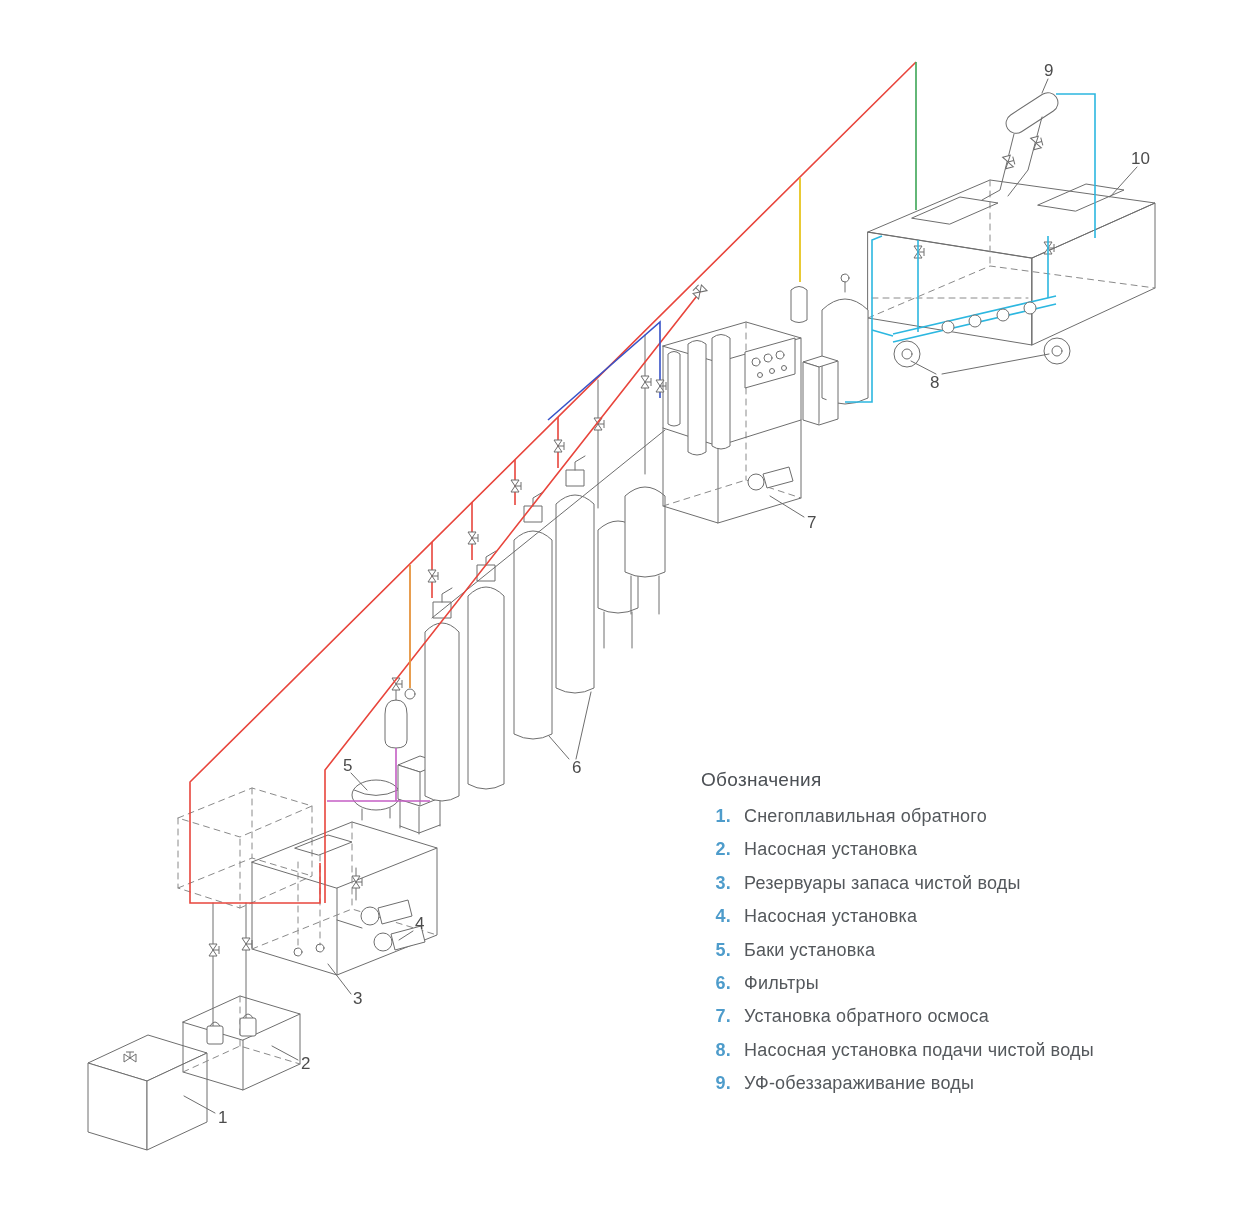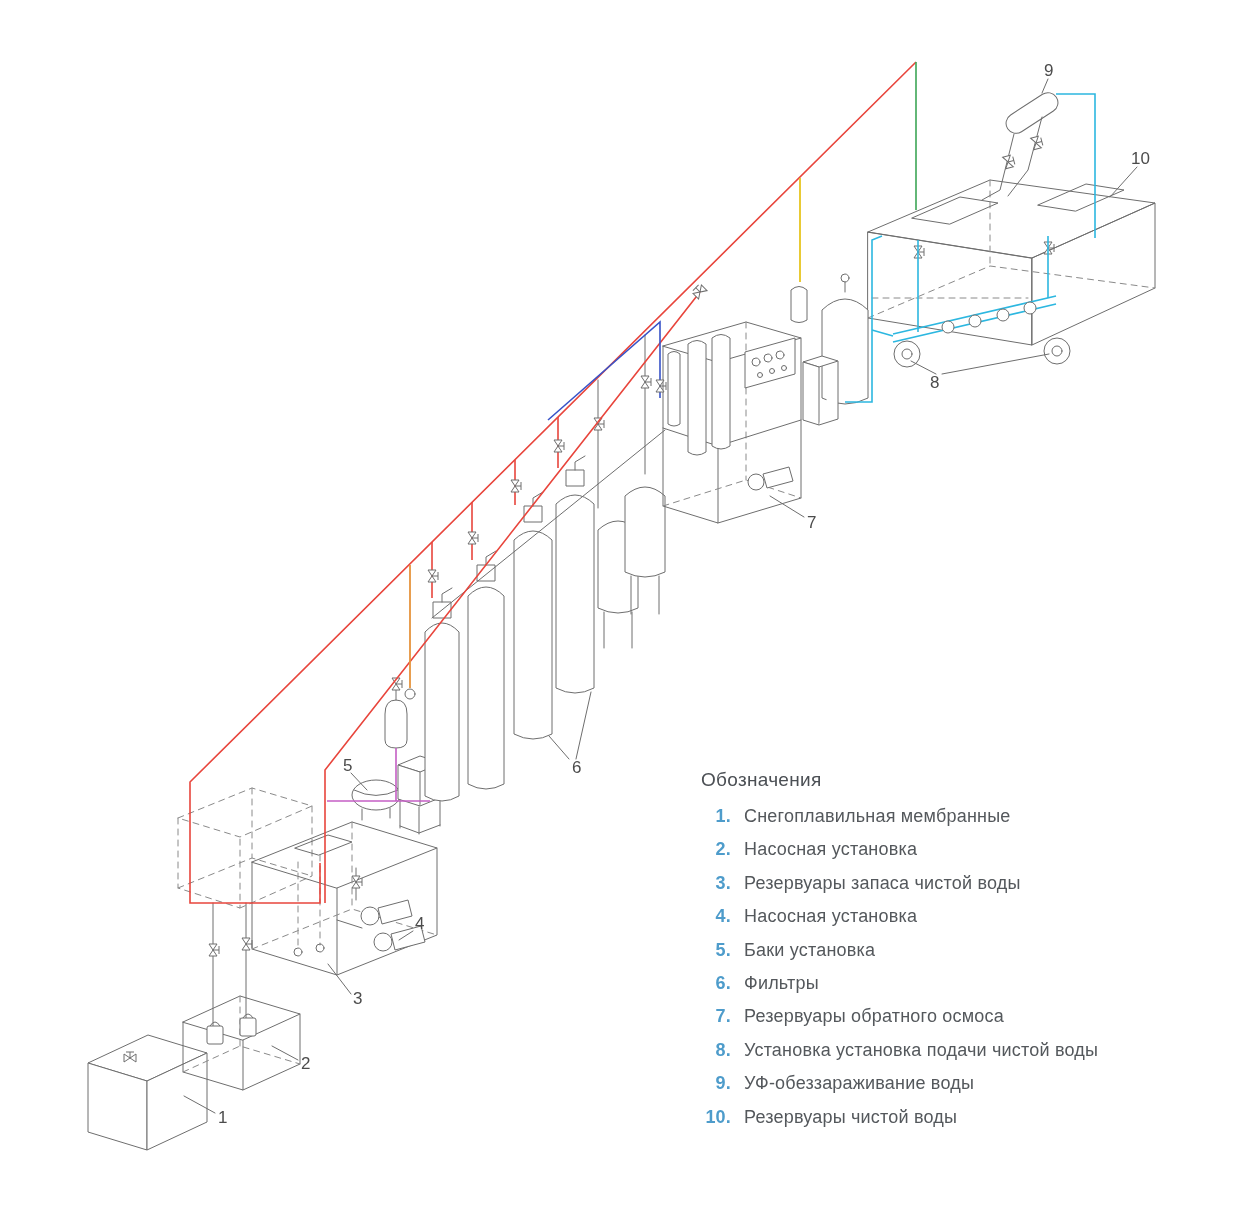--- a/index.html
+++ b/index.html
@@ -259,21 +259,21 @@
     <text class="lbl" x="1044" y="76">9</text>
     <path class="s" d="M1137,167 L1110,197"></path>
     <text class="lbl" x="1131" y="164">10</text>
   </g>
 </svg>
 
 <div class="legend">
   <div class="legend-title">Обозначения</div>
   <div class="legend-row">
     <span class="legend-num">1.</span>
-    <span class="legend-label">Снегоплавильная мембранные</span>
+    <span class="legend-label">Снегоплавильная обратного</span>
   </div>
   <div class="legend-row">
     <span class="legend-num">2.</span>
     <span class="legend-label">Насосная установка</span>
   </div>
   <div class="legend-row">
     <span class="legend-num">3.</span>
     <span class="legend-label">Резервуары запаса чистой воды</span>
   </div>
   <div class="legend-row">
@@ -283,29 +283,25 @@
   <div class="legend-row">
     <span class="legend-num">5.</span>
     <span class="legend-label">Баки установка</span>
   </div>
   <div class="legend-row">
     <span class="legend-num">6.</span>
     <span class="legend-label">Фильтры</span>
   </div>
   <div class="legend-row">
     <span class="legend-num">7.</span>
-    <span class="legend-label">Резервуары обратного осмоса</span>
+    <span class="legend-label">Установка обратного осмоса</span>
   </div>
   <div class="legend-row">
     <span class="legend-num">8.</span>
-    <span class="legend-label">Установка установка подачи чистой воды</span>
+    <span class="legend-label">Насосная установка подачи чистой воды</span>
   </div>
   <div class="legend-row">
     <span class="legend-num">9.</span>
     <span class="legend-label">УФ-обеззараживание воды</span>
   </div>
-  <div class="legend-row">
-    <span class="legend-num">10.</span>
-    <span class="legend-label">Резервуары чистой воды</span>
-  </div>
 </div>
 
 </div>
 
 </body></html>

